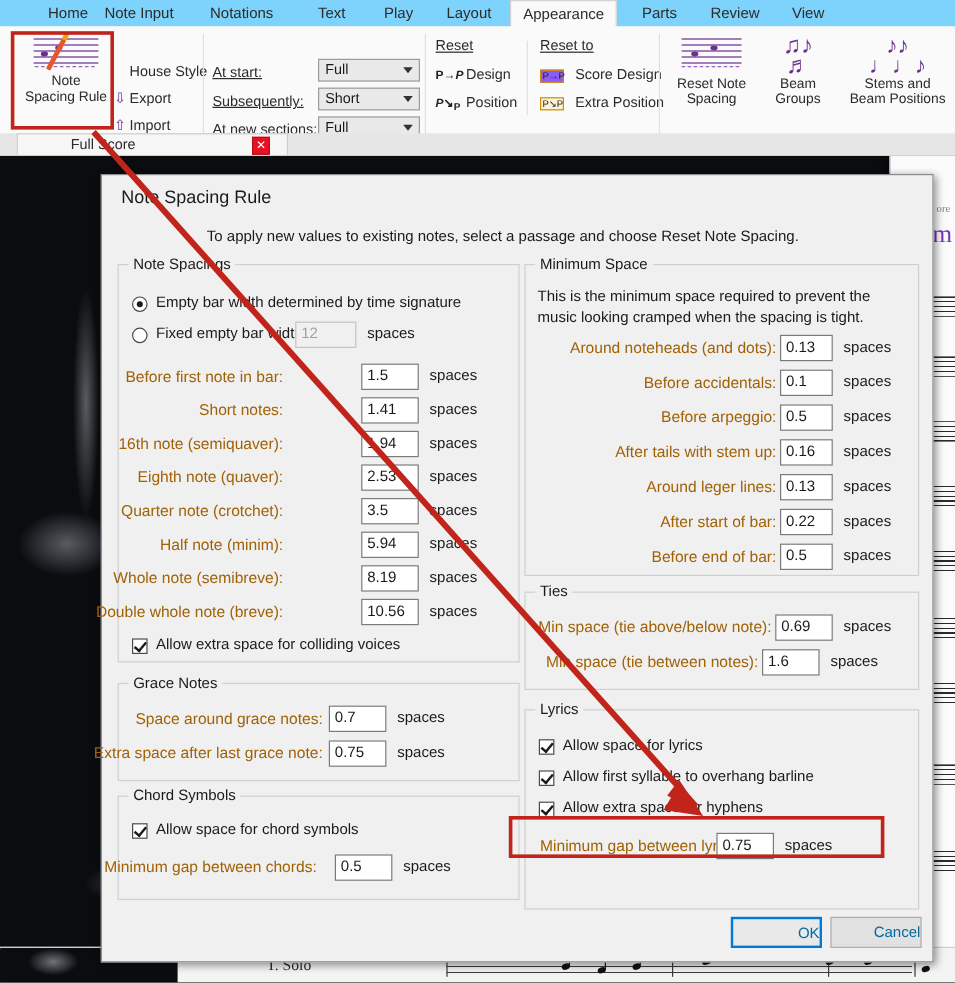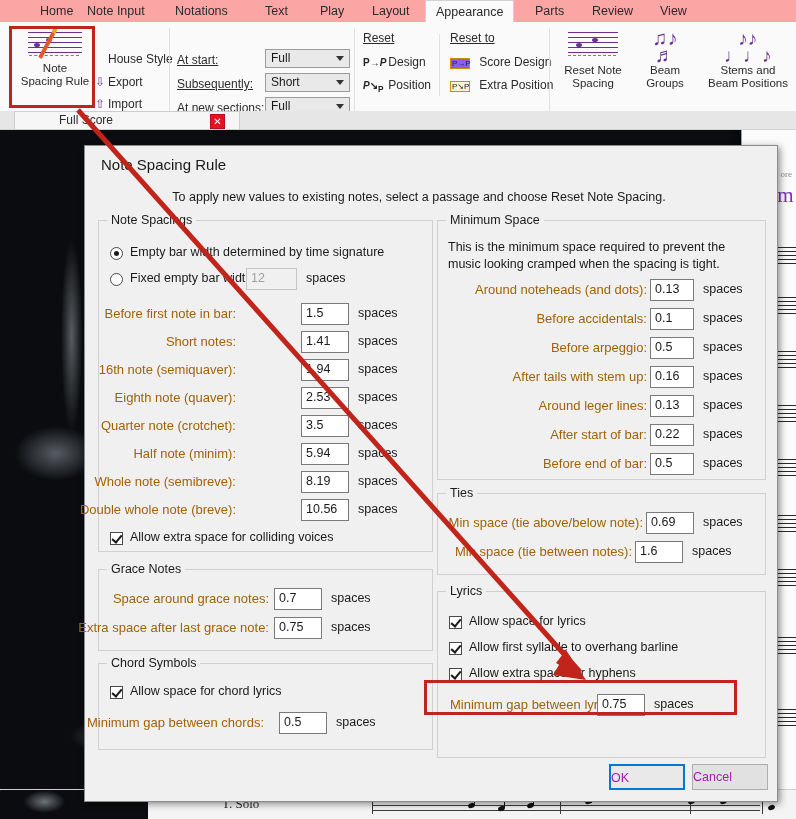--- a/index.html
+++ b/index.html
@@ -47,21 +47,21 @@
   #bottom-strip .bs-staff{position:absolute;left:372px;top:5px;right:36px;height:19px;
      background:repeating-linear-gradient(to bottom,#3a3a3a 0 1px,transparent 1px 5px);}
   #bottom-strip .bs-bar{position:absolute;top:5px;width:1px;height:19px;background:#3a3a3a;}
   .note-head{position:absolute;width:7px;height:5px;background:#111;border-radius:50%;
      transform:rotate(-20deg);}
   .note-stem{position:absolute;width:1px;height:13px;background:#111;}
 
   
   #ribbon{position:absolute;left:0;top:0;width:796px;height:129px;background:#f0f0f0;
      border-bottom:1px solid #d2d2d2;}
-  #tabstrip{position:relative;height:22px;background:#fca5a5;}
+  #tabstrip{position:relative;height:22px;background:#7dd3fc;}
   .tab{position:absolute;top:0;height:22px;line-height:22px;padding:0 10px;
      font-size:12.5px;color:#2b2b2b;white-space:nowrap;}
   .tab.active{background:#fafafa;border:1px solid #d2d2d2;border-bottom:1px solid #fafafa;
      box-sizing:border-box;height:23px;}
   #ribbon-body{position:absolute;left:0;top:22px;width:796px;height:106px;background:#fafafa;}
   .rgroup{position:absolute;top:0;height:106px;}
   .rgroup-sep{position:absolute;top:6px;width:1px;height:88px;background:#e0e0e0;}
   .glabel{position:absolute;bottom:5px;width:100%;text-align:center;font-size:11px;color:#8a8a8a;}
   .bigbtn{position:absolute;text-align:center;width:86px;}
   .bigbtn .cap{font-size:11.5px;color:#2b2b2b;line-height:13px;}
@@ -110,21 +110,21 @@
      border-radius:50%;background:#1a1a1a;}
   .radio .lb{position:absolute;left:20px;top:0;white-space:nowrap;}
   .chk{position:absolute;font-size:12.5px;color:#1a1a1a;}
   .chk .mk{position:absolute;left:0;top:2px;width:13px;height:13px;border:1px solid #4a4a4a;
      background:#fff;box-sizing:border-box;}
   .chk .mk.on::after{content:"";position:absolute;left:3px;top:0px;width:4px;height:8px;
      border-right:2px solid #1a1a1a;border-bottom:2px solid #1a1a1a;transform:rotate(40deg);}
   .chk .lb{position:absolute;left:20px;top:0;white-space:nowrap;}
   .para{position:absolute;font-size:12.5px;color:#1a1a1a;line-height:17px;}
   .dbtn{position:absolute;height:26px;width:76px;background:#e1e1e1;border:1px solid #adadad;
-     font-size:12.5px;color:#a21caf;text-align:left;line-height:25px;box-sizing:border-box;}
+     font-size:12.5px;color:#0369a1;text-align:right;line-height:25px;box-sizing:border-box;}
   .dbtn.default{border:2px solid #0078d7;background:#e9e9e9;}
 
   
   .hl-rect{position:absolute;border:3px solid #c0241a;box-sizing:border-box;}
   #arrow-layer{position:absolute;left:0;top:0;width:796px;height:819px;pointer-events:none;}
 </style>
 </head>
 <body>
 
 <div id="desktop">
@@ -397,21 +397,21 @@
           <span class="v">0.75</span>
         </span>
       <span class="funit" style="left:232px">spaces</span>
     </div>
   </div>
 
   <div class="gbox" style="left:13px;top:517px;width:333px;height:85px">
     <div class="gcap">Chord Symbols</div>
     <div class="chk" style="left:11px;top:20px">
       <span class="mk on"></span>
-      <span class="lb">Allow space for chord lyrics</span>
+      <span class="lb">Allow space for chord symbols</span>
     </div>
     <div class="frow" style="left:0;top:48px;width:333px">
       <span class="flab" style="right:168px">Minimum gap between chords:</span>
       <span class="fbox" style="left:180px;width:48px">
           <span class="v">0.5</span>
         </span>
       <span class="funit" style="left:237px">spaces</span>
     </div>
   </div>
 

